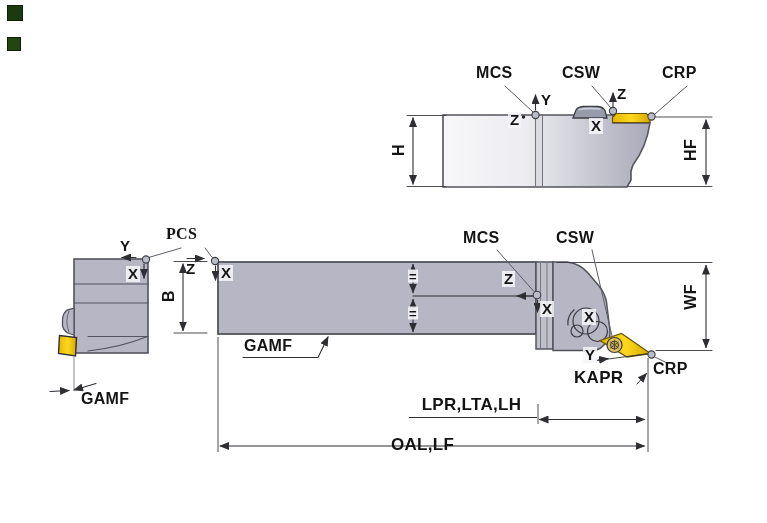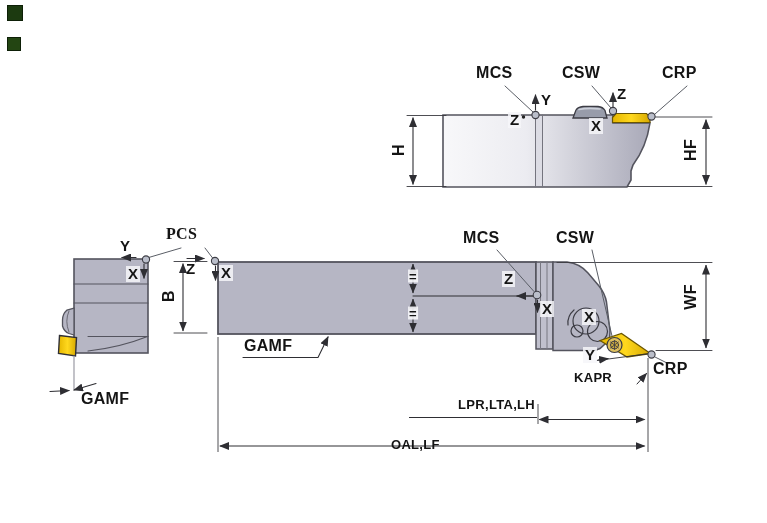--- a/index.html
+++ b/index.html
@@ -6,23 +6,23 @@
   #canvas{position:relative;width:767px;height:523px;background:#ffffff;overflow:hidden;
           font-family:"Liberation Sans",sans-serif;}
   svg{position:absolute;left:0;top:0;}
   .lbl{position:absolute;font-weight:bold;font-size:16px;color:#141414;white-space:nowrap;
        letter-spacing:.3px;line-height:18px;}
   .ax{font-size:15px;line-height:16px;letter-spacing:0;}
   .boxed{background:rgba(246,246,249,.85);padding:0 2px;}
   .rot{transform:translate(-50%,-50%) rotate(-90deg);}
   .ctr{transform:translate(-50%,-50%);}
   .eq{font-size:13px;line-height:13px;background:rgba(246,246,249,.9);padding:0 1px;}
-  .dimtxt{font-size:13px;}
+  .dimtxt{font-size:17px;}
   .bullet{position:absolute;}
-  #lpr{width:127px;text-align:right;}
+  #lpr{width:127px;text-align:center;}
 </style>
 </head>
 <body>
 
 <div id="canvas">
 
   <svg width="767" height="523" viewBox="0 0 767 523">
     <defs>
       <linearGradient id="bodyGrad" x1="0" y1="0" x2="1" y2="0">
         <stop offset="0" stop-color="#f8f8fa"></stop>

